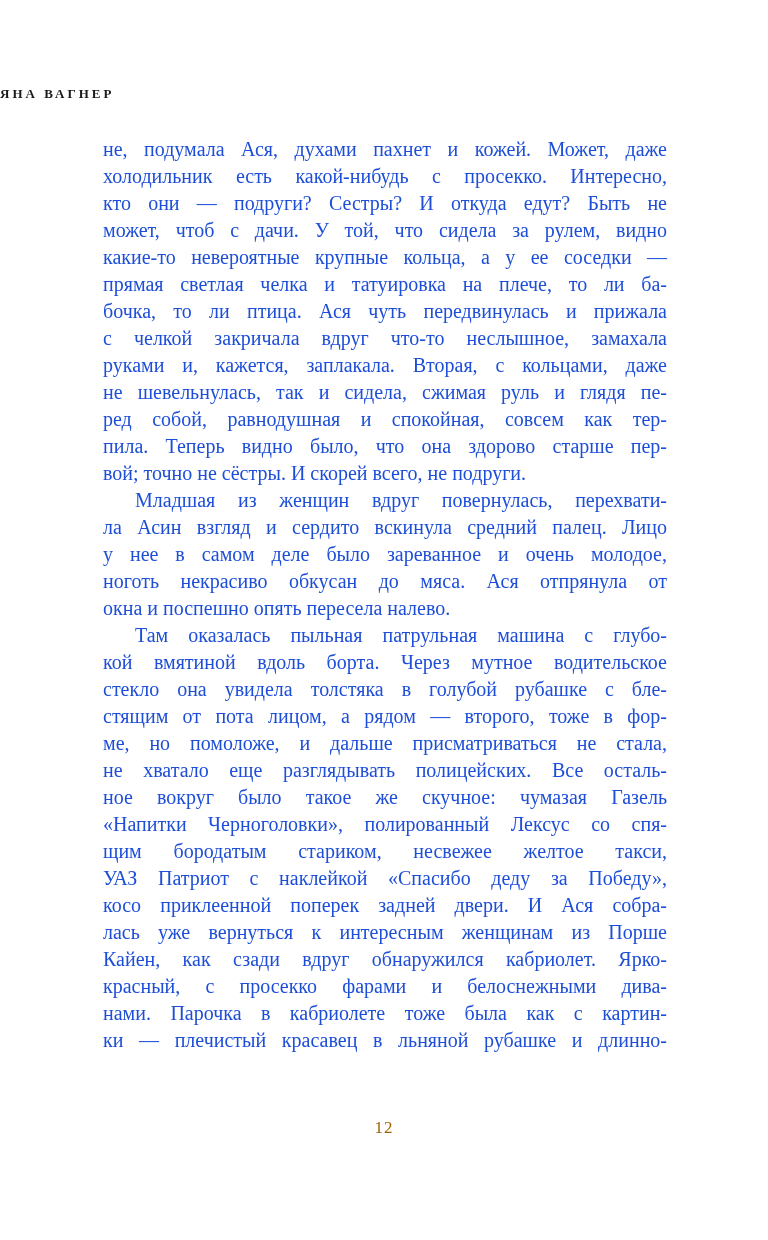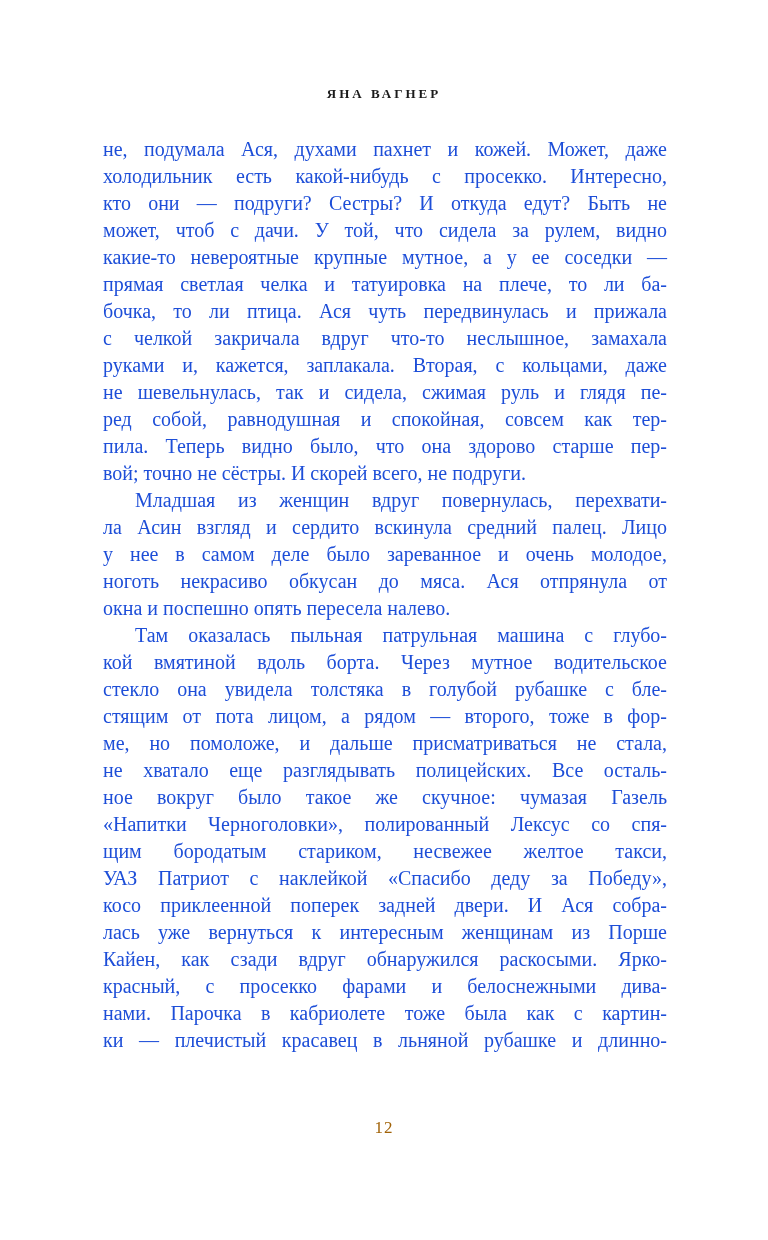--- a/index.html
+++ b/index.html
@@ -13,21 +13,20 @@
     position: relative;
     overflow: hidden;
     font-family: "Liberation Serif", "DejaVu Serif", serif;
     color: #111111;
   }
   .running-head {
     position: absolute;
     top: 86px;
     left: 0;
     width: 768px;
-    text-align: center;
     font-size: 13px;
     font-weight: 600;
     letter-spacing: 3px;
     color: #1a1a1a;
   }
   .text-block {
     position: absolute;
     top: 136px;
     left: 103px;
     width: 564px;
@@ -64,21 +63,21 @@
 </head>
 <body>
 
 <div class="running-head">ЯНА ВАГНЕР</div>
 
 <div class="text-block">
     <div class="line">не, подумала Ася, духами пахнет и кожей. Может, даже</div>
     <div class="line">холодильник есть какой-нибудь с просекко. Интересно,</div>
     <div class="line">кто они — подруги? Сестры? И откуда едут? Быть не</div>
     <div class="line">может, чтоб с дачи. У той, что сидела за рулем, видно</div>
-    <div class="line">какие-то невероятные крупные мутное, а у ее соседки —</div>
+    <div class="line">какие-то невероятные крупные кольца, а у ее соседки —</div>
     <div class="line">прямая светлая челка и татуировка на плече, то ли ба-</div>
     <div class="line">бочка, то ли птица. Ася чуть передвинулась и прижала</div>
     <div class="line">с челкой закричала вдруг что-то неслышное, замахала</div>
     <div class="line">руками и, кажется, заплакала. Вторая, с кольцами, даже</div>
     <div class="line">не шевельнулась, так и сидела, сжимая руль и глядя пе-</div>
     <div class="line">ред собой, равнодушная и спокойная, совсем как тер-</div>
     <div class="line">пила. Теперь видно было, что она здорово старше пер-</div>
     <div class="line flush">вой; точно не сёстры. И скорей всего, не подруги.</div>
     <div class="line indent">Младшая из женщин вдруг повернулась, перехвати-</div>
     <div class="line">ла Асин взгляд и сердито вскинула средний палец. Лицо</div>
@@ -90,19 +89,19 @@
     <div class="line">стекло она увидела толстяка в голубой рубашке с бле-</div>
     <div class="line">стящим от пота лицом, а рядом — второго, тоже в фор-</div>
     <div class="line">ме, но помоложе, и дальше присматриваться не стала,</div>
     <div class="line">не хватало еще разглядывать полицейских. Все осталь-</div>
     <div class="line">ное вокруг было такое же скучное: чумазая Газель</div>
     <div class="line">«Напитки Черноголовки», полированный Лексус со спя-</div>
     <div class="line">щим бородатым стариком, несвежее желтое такси,</div>
     <div class="line">УАЗ Патриот с наклейкой «Спасибо деду за Победу»,</div>
     <div class="line">косо приклеенной поперек задней двери. И Ася собра-</div>
     <div class="line">лась уже вернуться к интересным женщинам из Порше</div>
-    <div class="line">Кайен, как сзади вдруг обнаружился раскосыми. Ярко-</div>
+    <div class="line">Кайен, как сзади вдруг обнаружился кабриолет. Ярко-</div>
     <div class="line">красный, с просекко фарами и белоснежными дива-</div>
     <div class="line">нами. Парочка в кабриолете тоже была как с картин-</div>
     <div class="line">ки — плечистый красавец в льняной рубашке и длинно-</div>
   </div>
 
 <div class="folio">12</div>
 
 </body></html>

